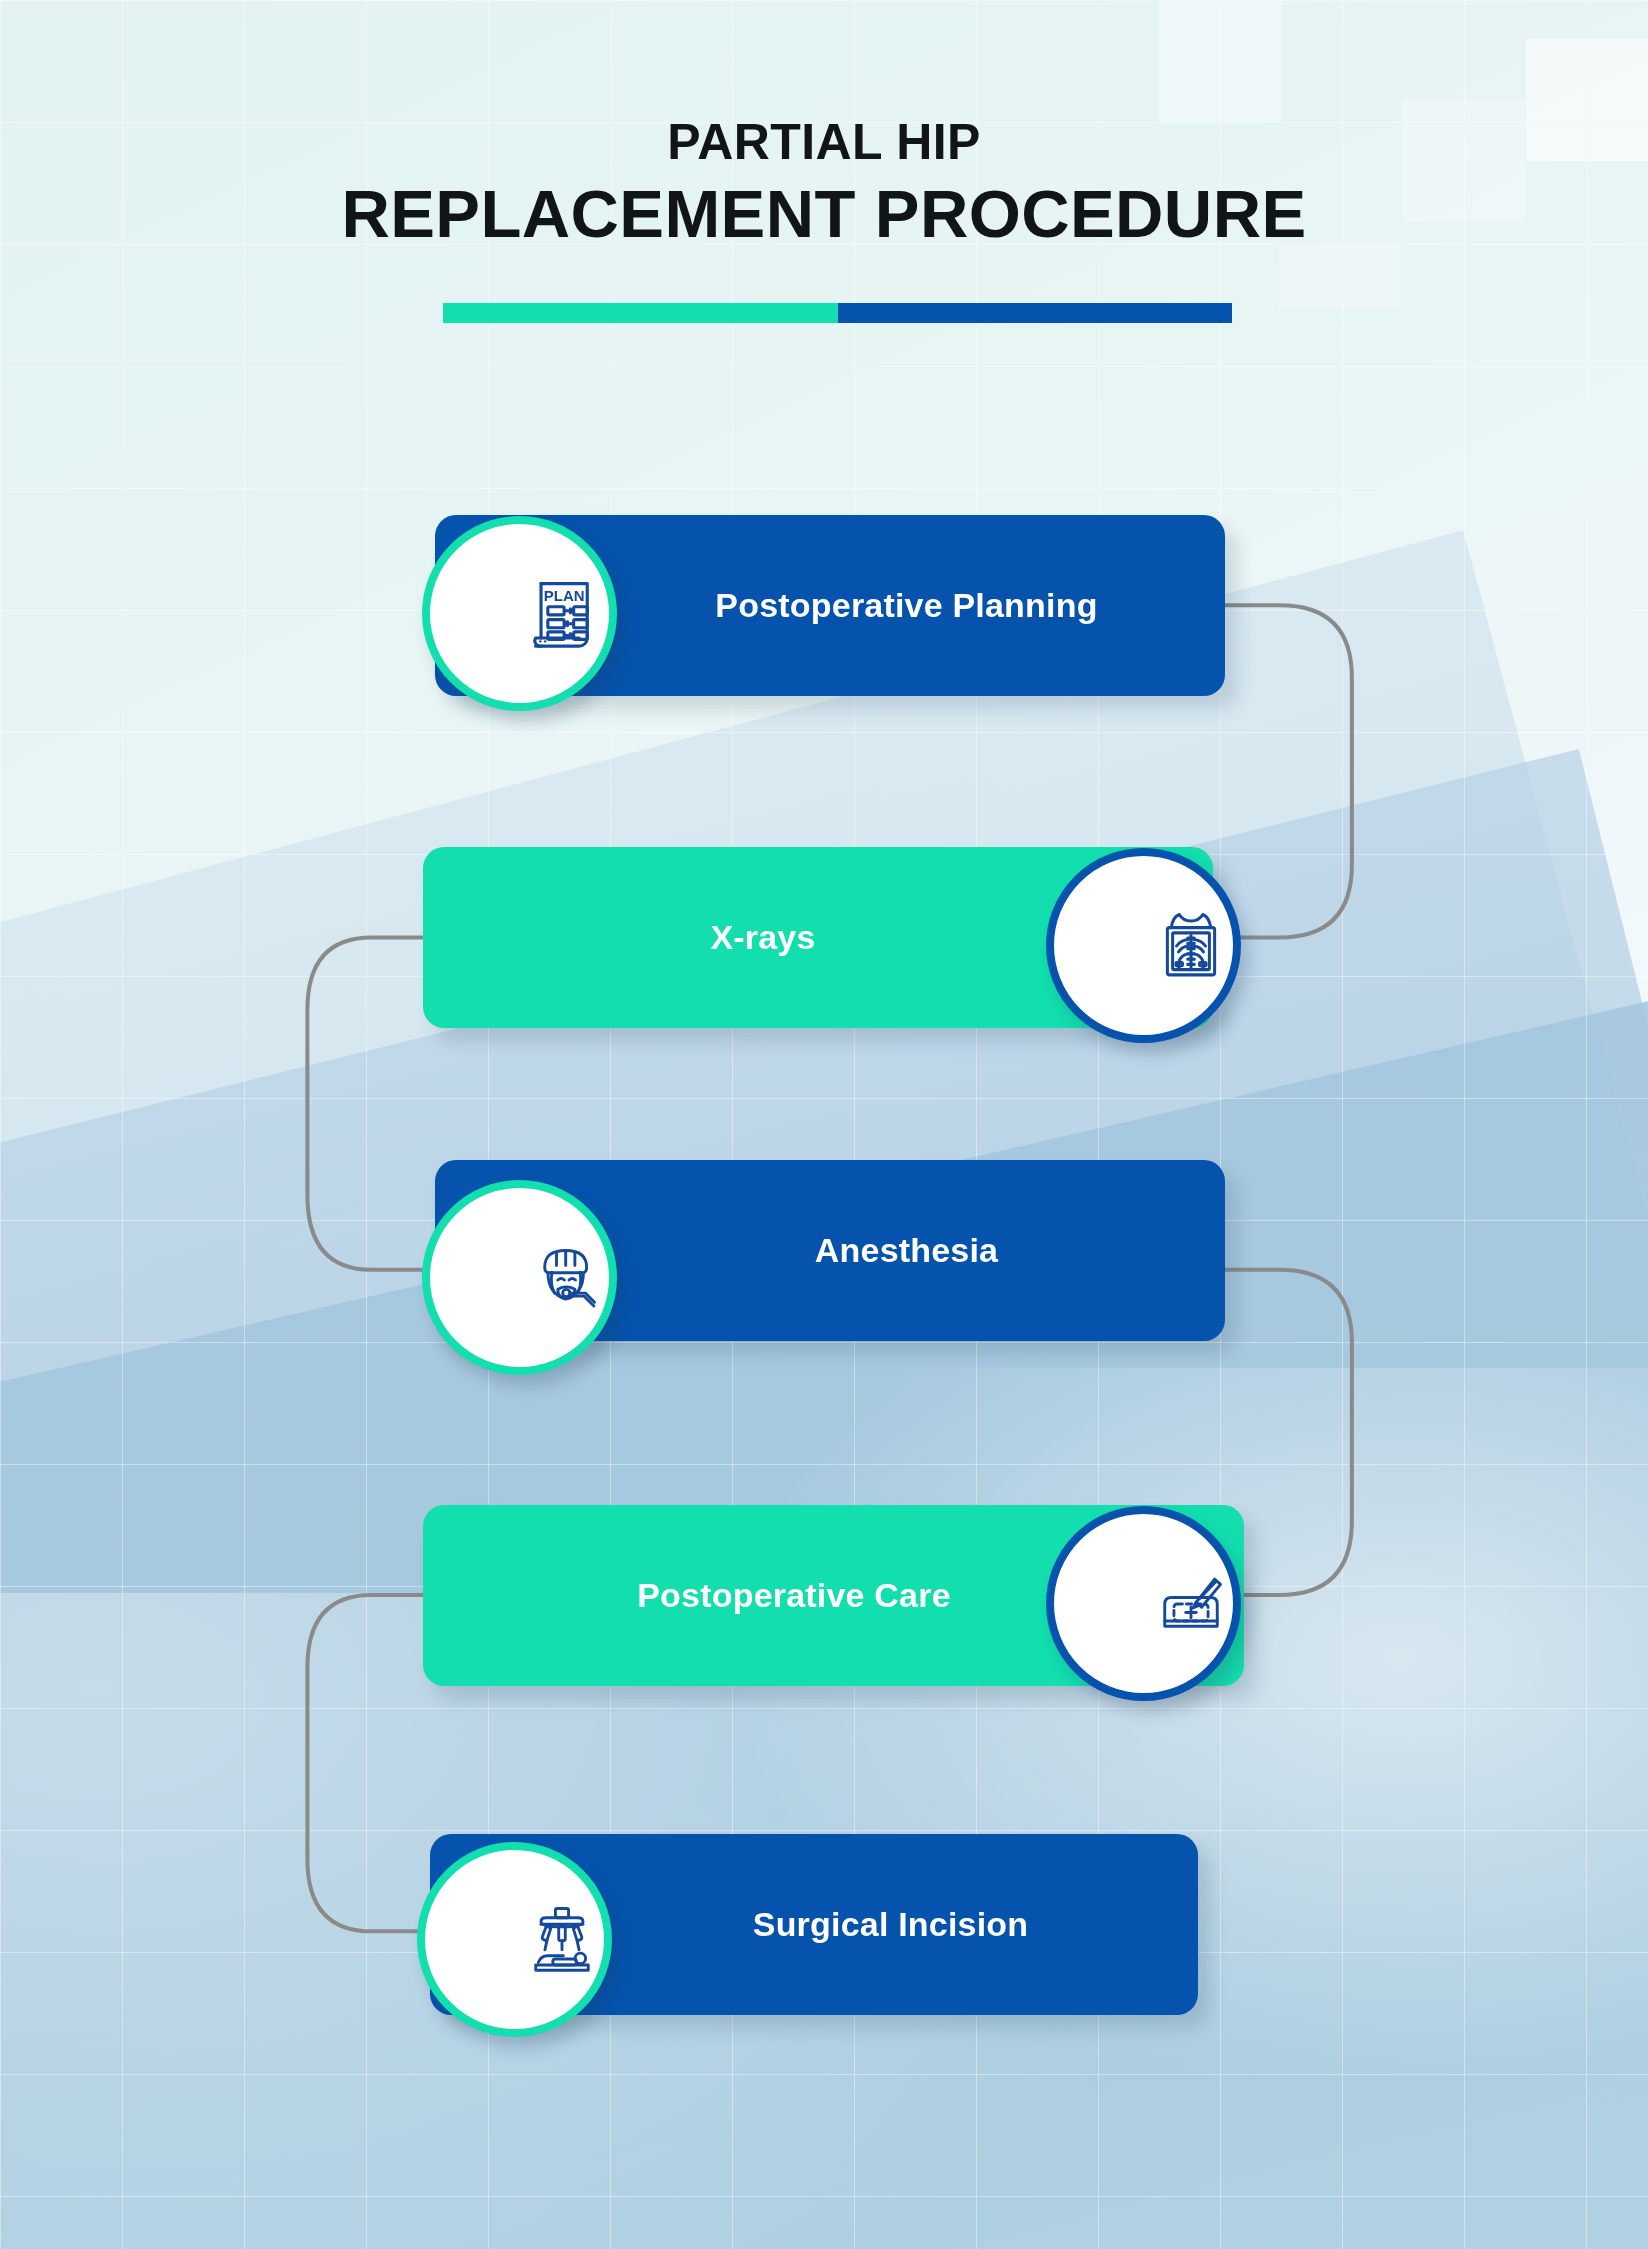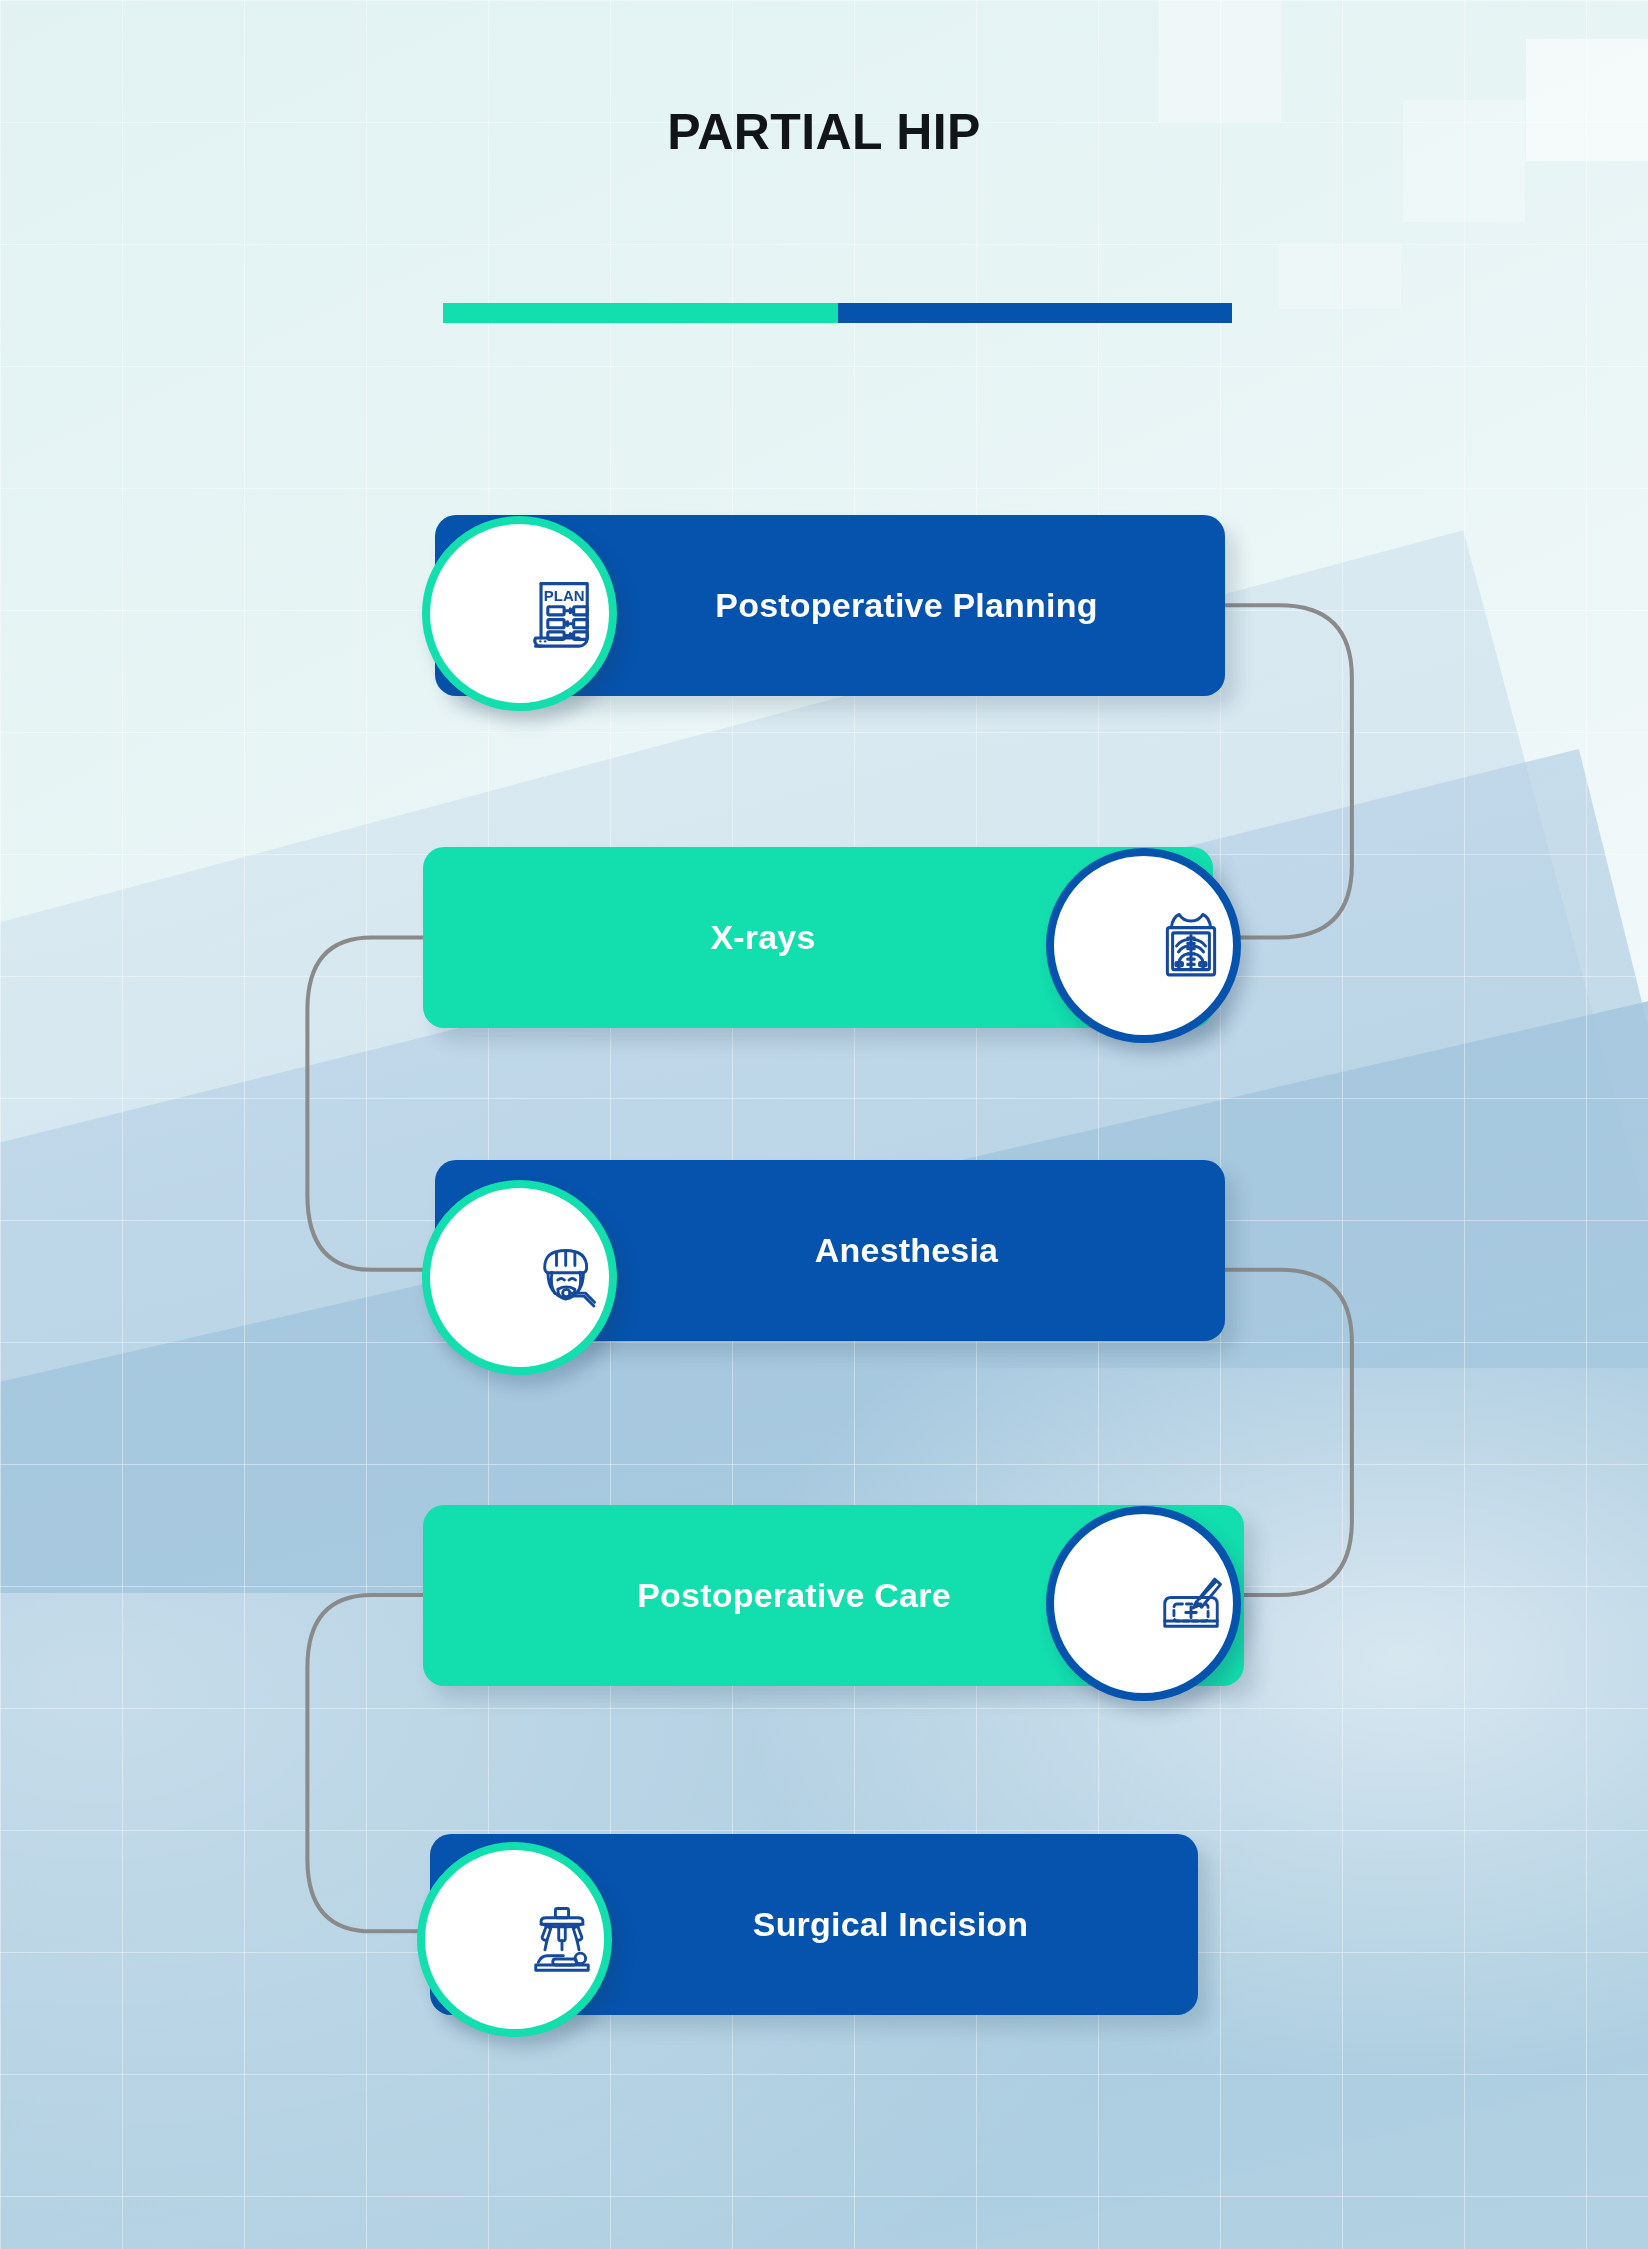--- a/index.html
+++ b/index.html
@@ -78,21 +78,21 @@
   }
   .wave-soft {
     left: 724px; top: 1368px;
     width: 1127px; height: 724px;
     background: radial-gradient(ellipse at 60% 40%, rgba(255,255,255,0.55) 0%, rgba(255,255,255,0) 70%);
   }
 
   
   .header {
     position: absolute;
-    left: 0; top: 106px;
+    left: 0; top: 116px;
     width: 1648px;
     text-align: center;
     z-index: 5;
   }
   .title-small {
     font-size: 50px;
     font-weight: 700;
     letter-spacing: 0.4px;
     color: #111418;
     line-height: 1.05;
@@ -179,20 +179,21 @@
   <div class="wave wave-curve"></div>
   <div class="wave wave-soft"></div>
   <div class="bg-grid"></div>
   <div class="bg-square bg-sq-1"></div>
   <div class="bg-square bg-sq-2"></div>
   <div class="bg-square bg-sq-3"></div>
   <div class="bg-square bg-sq-4"></div>
 
   <div class="header">
     <h2 class="title-small">PARTIAL HIP</h2>
+    <h1 class="title-large">REPLACEMENT PROCEDURE</h1>
   </div>
   <div class="accent-bar">
     <div class="accent-green"></div>
     <div class="accent-blue"></div>
   </div>
 
   <svg class="connectors" viewBox="0 0 2048 2796" width="1648" height="2250" fill="none">
 
     <path d="M 1522 752 L 1590 752 Q 1680 752 1680 842 L 1680 1075 Q 1680 1165 1590 1165 L 1522 1165" stroke="#8A8A8A" stroke-width="5" fill="none" stroke-linecap="round"></path>
 

